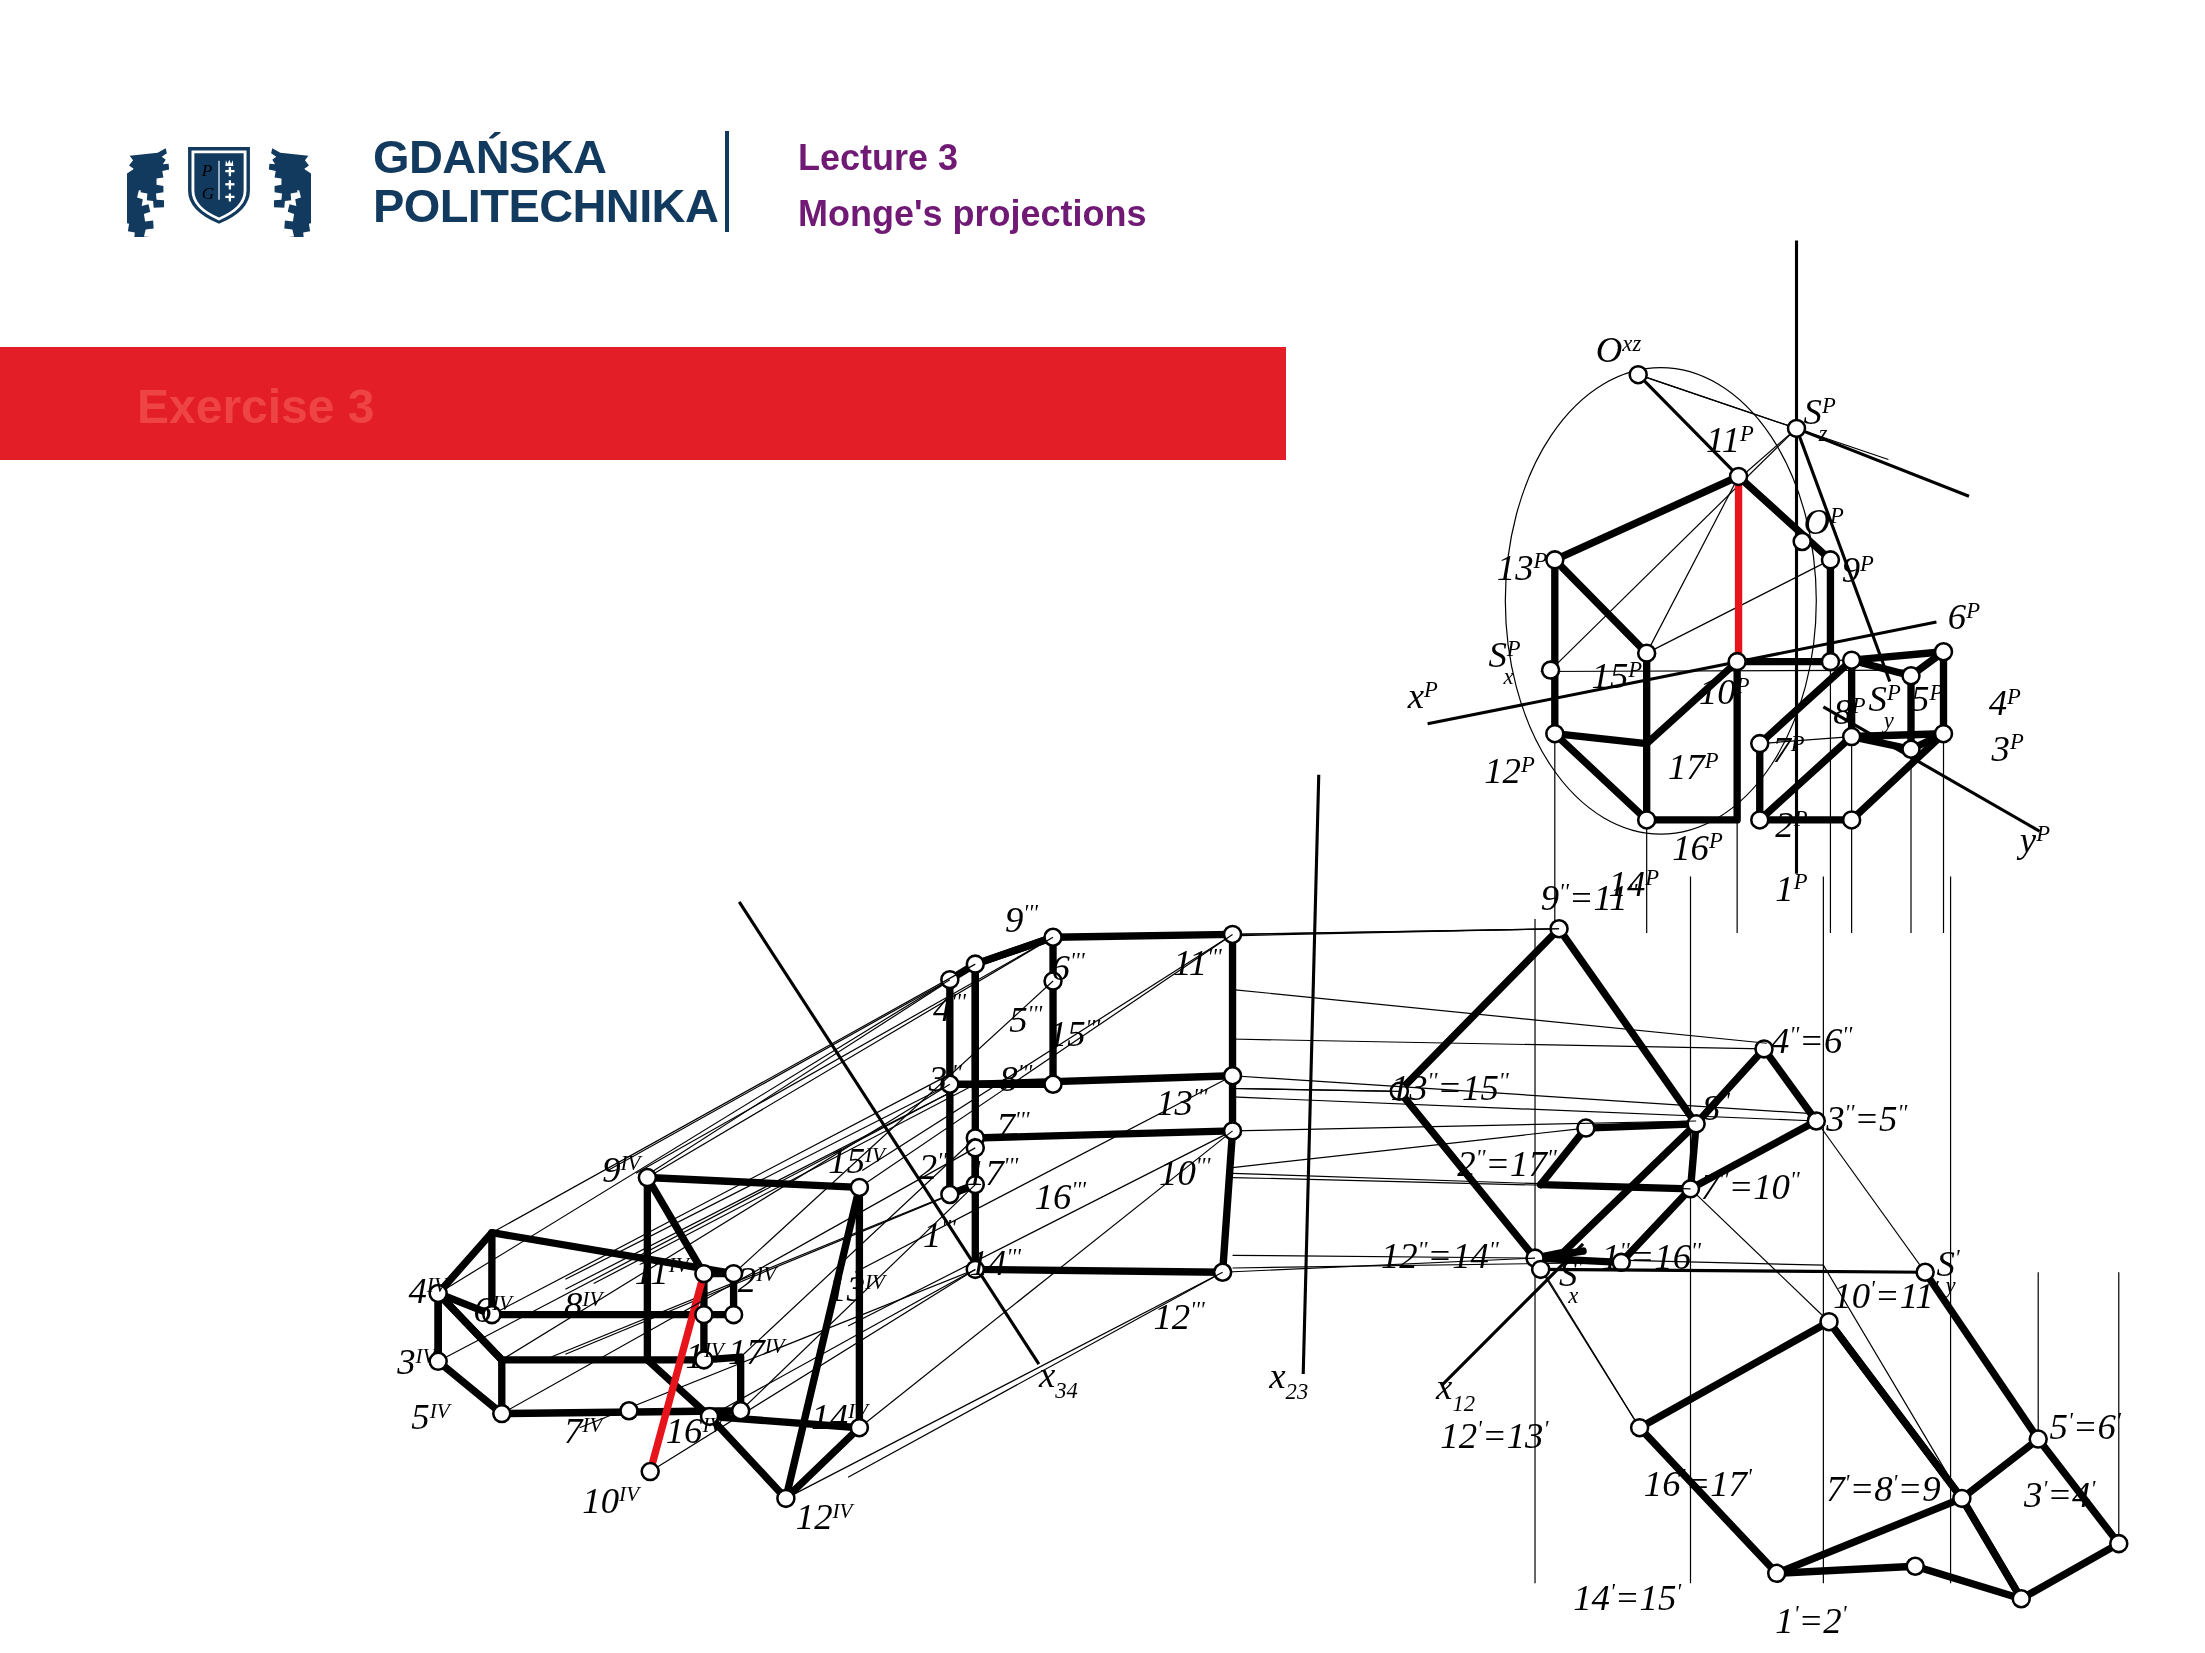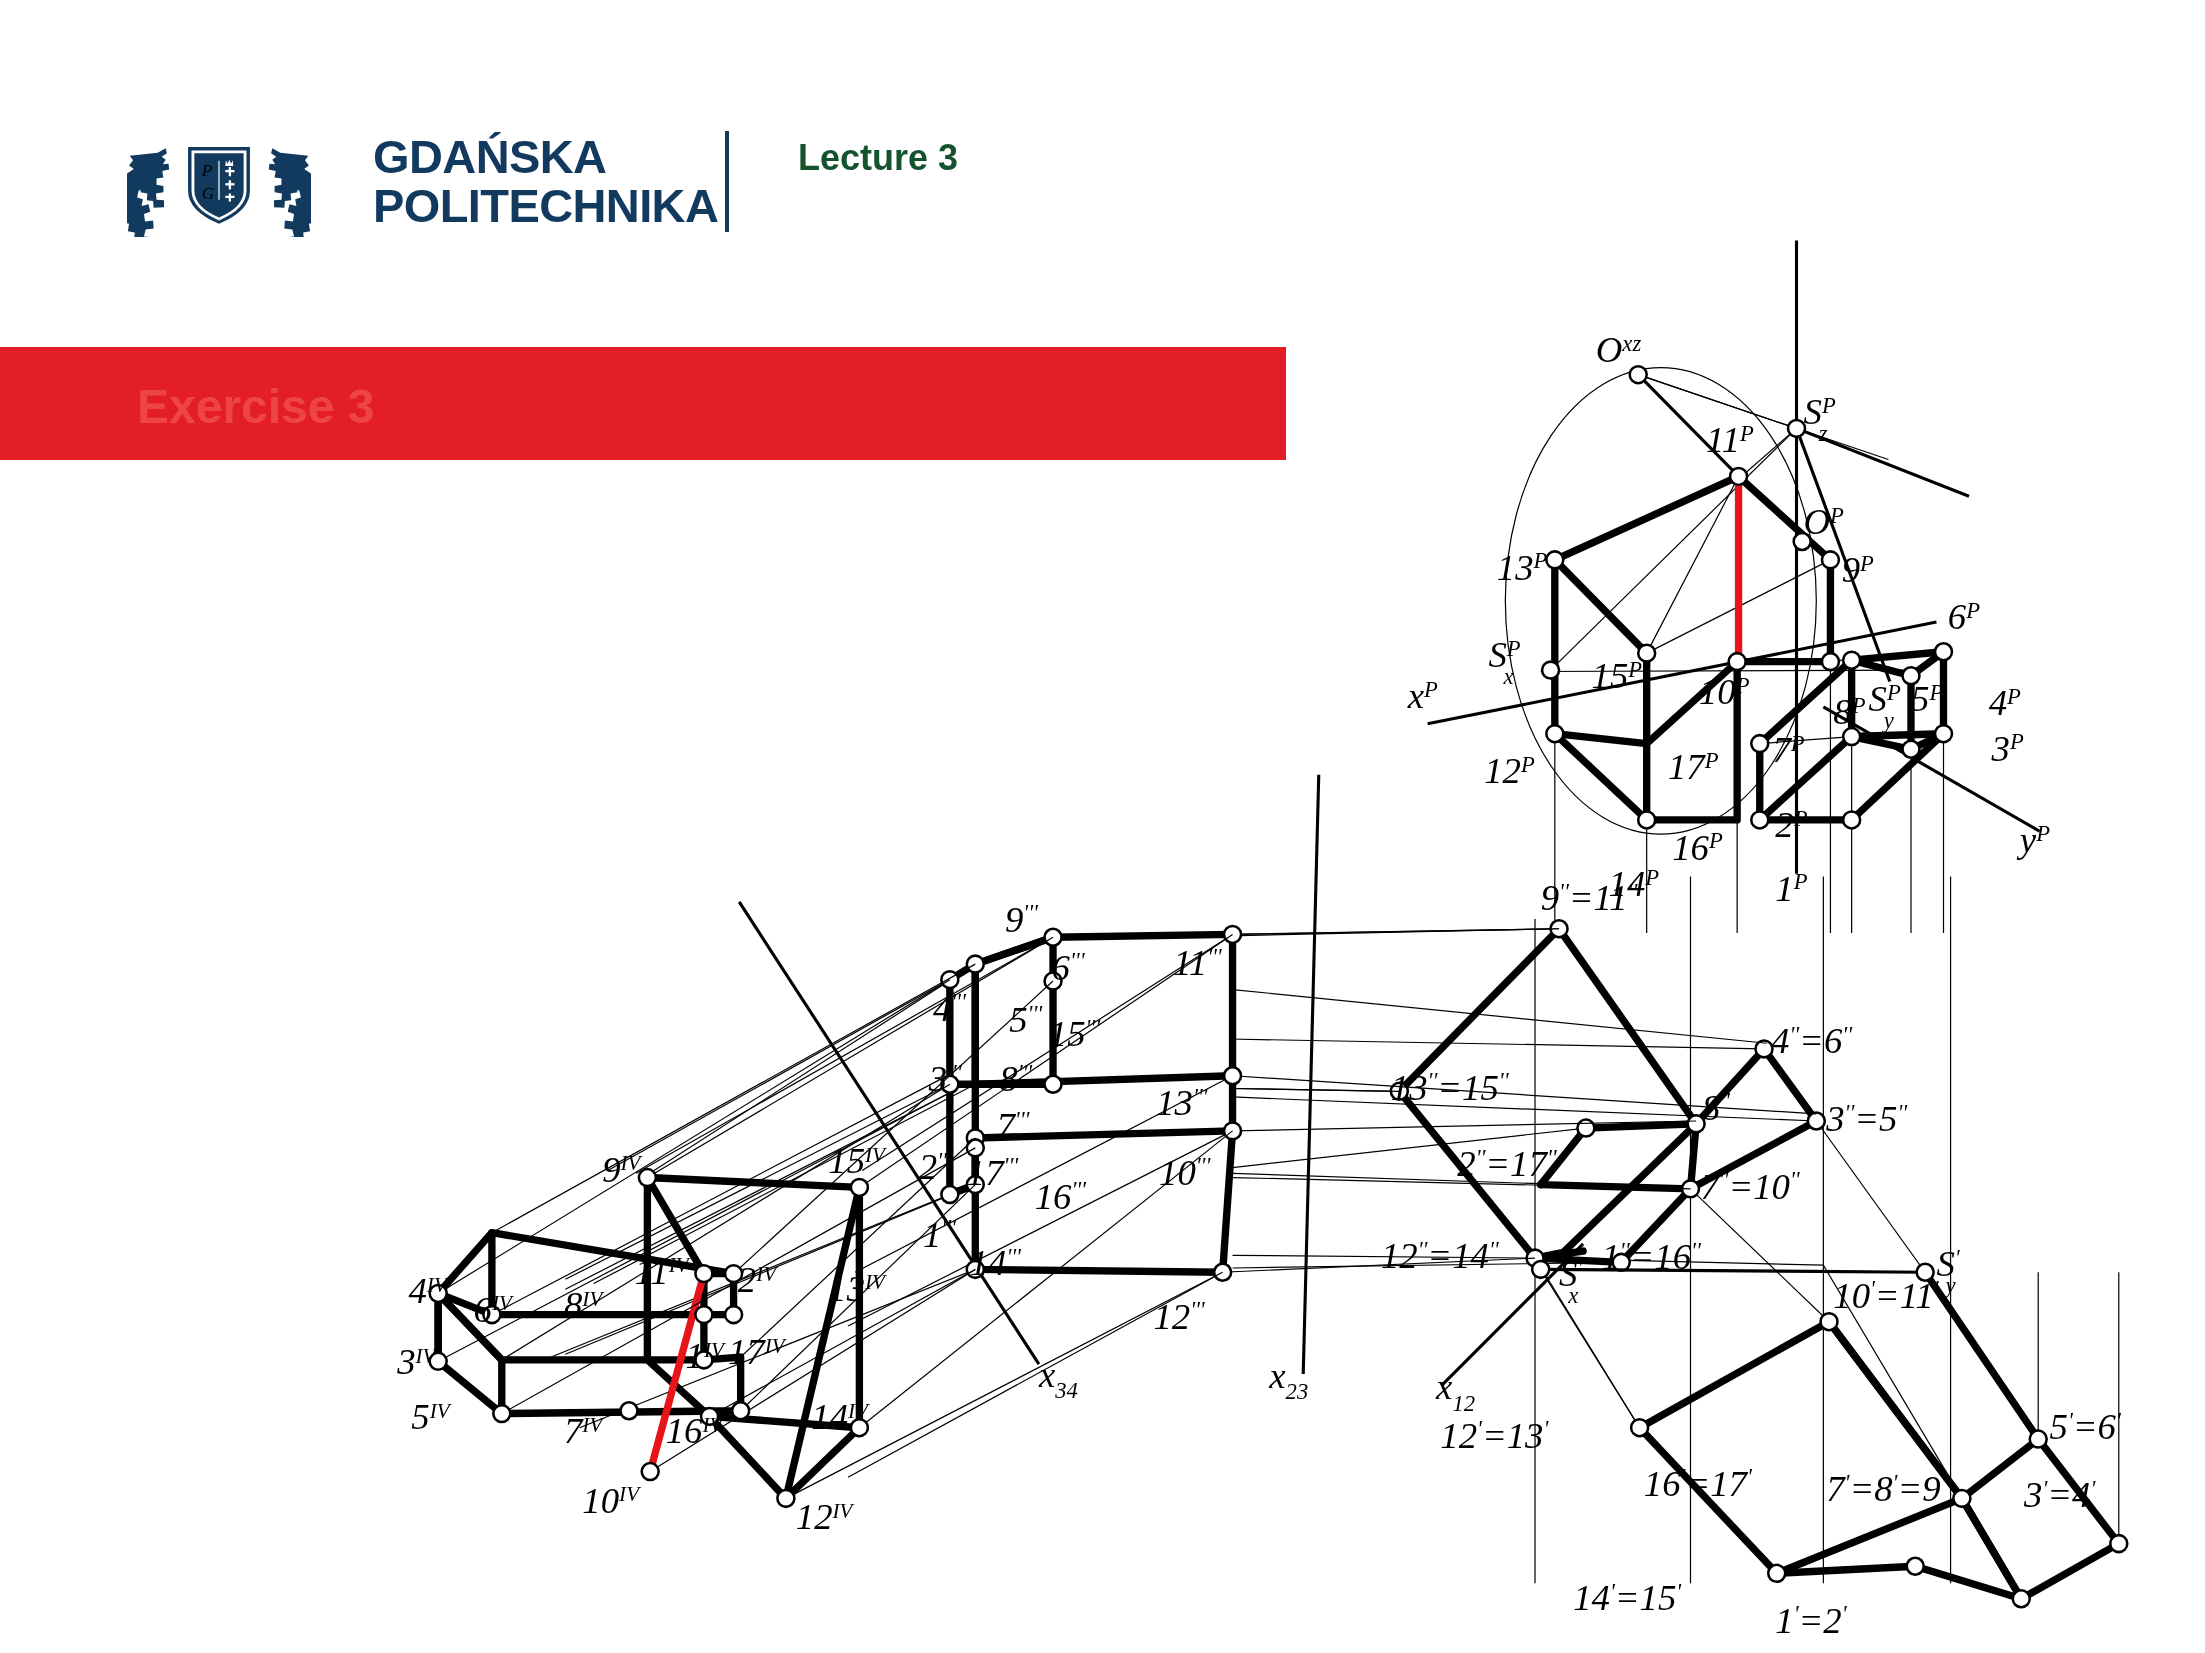--- a/index.html
+++ b/index.html
@@ -14,21 +14,21 @@
 
   #uni-name{position:absolute;left:373px;top:133px;
             font-weight:bold;font-size:47px;line-height:1.04;
             color:#123A5E;letter-spacing:-0.6px;}
 
   #header-divider{position:absolute;left:725px;top:131px;
                   width:4px;height:101px;background:#123A5E;}
 
   #lecture-block{position:absolute;left:798px;top:130px;
                  font-weight:bold;font-size:36px;line-height:1.55;
-                 color:#14532d;}
+                 color:#701a75;}
 
   
   #banner{position:absolute;left:0;top:347px;width:1286px;height:113px;
           background:#E41E26;}
   #banner-title{position:absolute;left:137px;top:379px;
                 font-weight:bold;font-size:48px;color:#ef4444;}
 
   
   #drawing{position:absolute;left:0;top:0;width:2205px;height:1654px;}
   #drawing svg{display:block;}
@@ -81,20 +81,21 @@
 
   <div id="uni-name">
     <div>GDAŃSKA</div>
     <div>POLITECHNIKA</div>
   </div>
 
   <div id="header-divider"></div>
 
   <div id="lecture-block">
     <div>Lecture 3</div>
+    <div>Monge's projections</div>
   </div>
 </div>
 
 <div id="banner"></div>
 <div id="banner-title">Exercise 3</div>
 
 <div id="drawing">
 <svg width="2205" height="1654" viewBox="0 0 1560 1170" xmlns="http://www.w3.org/2000/svg">
   <defs>
     <style>

